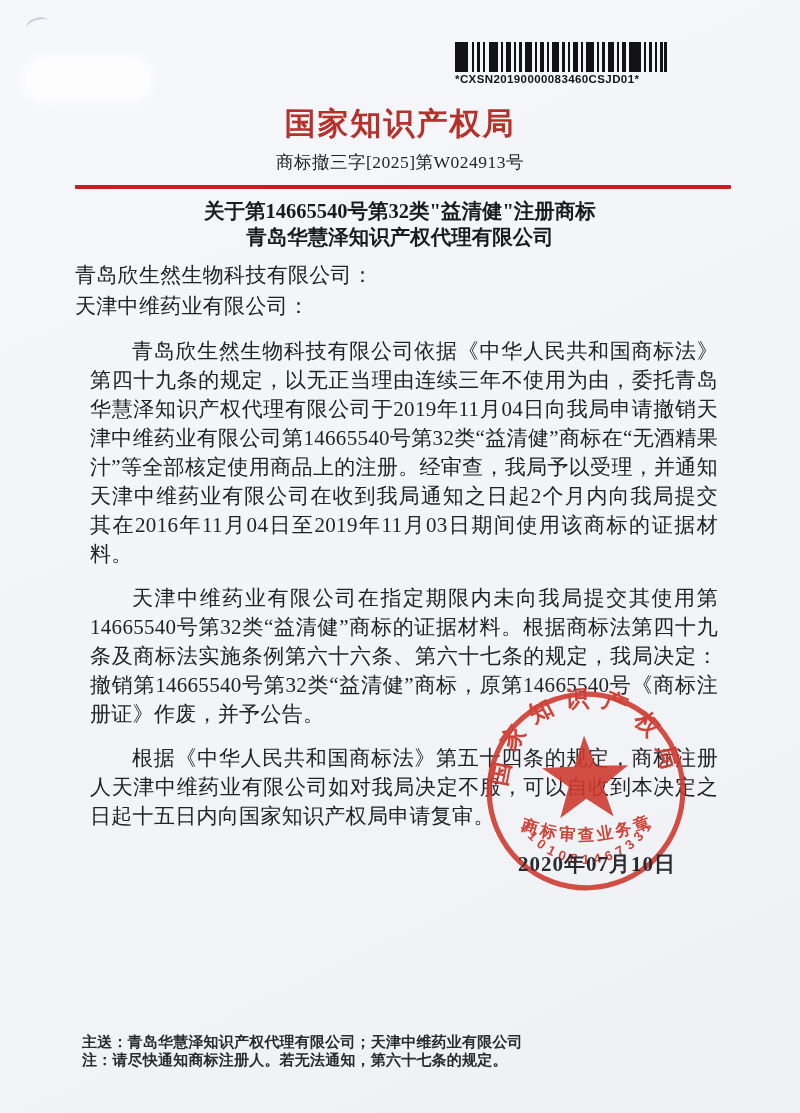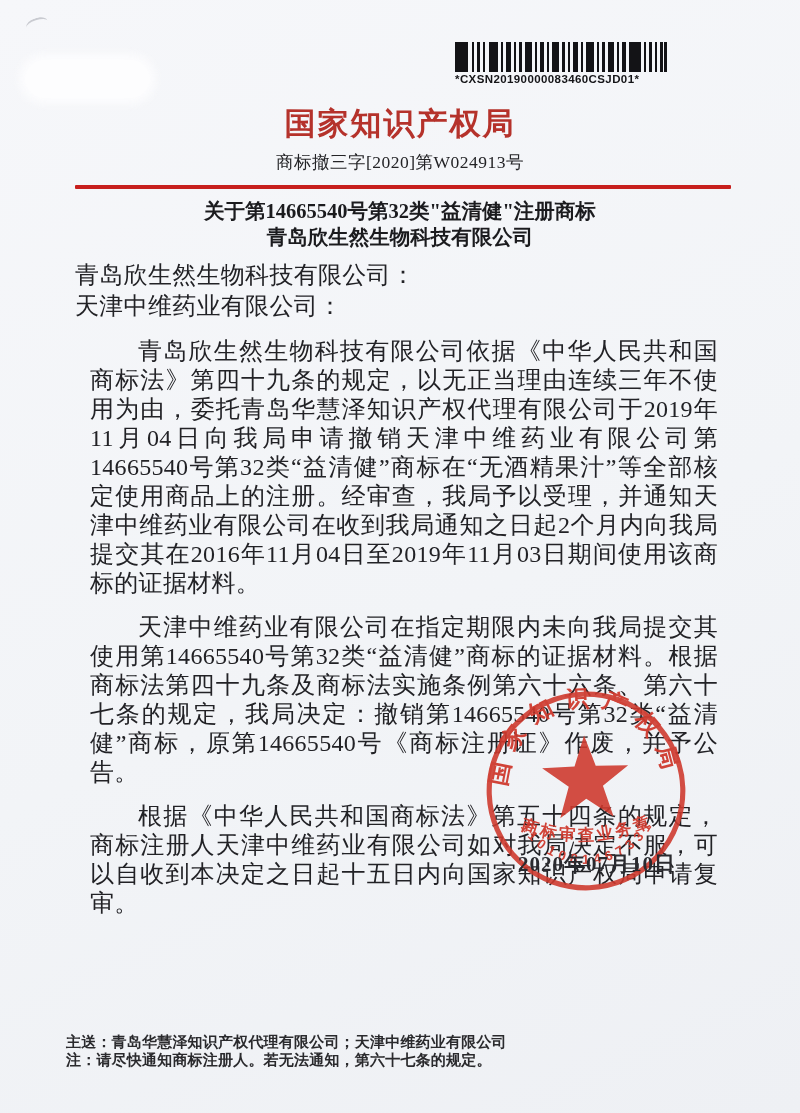--- a/index.html
+++ b/index.html
@@ -41,41 +41,41 @@
     position:absolute; left:75px; top:185px; width:656px; height:4px;
     background:#c71f1d; border-radius:1px;
   }
   .subject {
     position:absolute; left:0; top:198px; width:100%; text-align:center;
     font-size:20.5px; font-weight:700; line-height:26px; color:#1b1b1e;
   }
   
   .letter-body {
     position:absolute; left:75px; top:260px; width:658px;
-    font-size:24px; line-height:29px; letter-spacing:.3px;
+    font-size:21px; line-height:29px; letter-spacing:.3px;
     text-align:justify; color:#222226;
   }
   .addressee { margin:0; line-height:31px; }
   .letter-body p.para { margin:15px; text-indent:2em; }
   
   .seal-wrap {
     position:absolute; left:483px; top:688px; width:206px; height:206px;
     transform:rotate(-2deg); opacity:.94;
   }
   .date-line {
     position:absolute; left:518px; top:850px; z-index:3;
     font-size:21px; font-weight:700; letter-spacing:1px; color:#2a2a2f;
   }
   
   .footer {
     position:absolute; left:66px; top:1034px; width:680px;
     font-size:15px; font-weight:700; line-height:17.5px; color:#2a2a2d;
     letter-spacing:.2px;
   }
-  .footer div { white-space:nowrap; }
+  .footer div { white-space:nowrap;margin-left:16px; }
 </style>
 </head>
 <body>
 
 <div class="page">
 
   <div class="pencil-mark"></div>
   <div class="whiteout"></div>
 
   <div class="barcode-block">
@@ -110,26 +110,26 @@
         <rect x="194" y="0" width="3" height="30"></rect>
           <rect x="200" y="0" width="2" height="30"></rect>
         <rect x="205" y="0" width="3" height="30"></rect>
           <rect x="209" y="0" width="3" height="30"></rect>
       </g>
     </svg>
     <span class="barcode-text">*CXSN20190000083460CSJD01*</span>
   </div>
 
   <div class="agency-title">国家知识产权局</div>
-  <div class="doc-number">商标撤三字[2020]第W024913号</div>
+  <div class="doc-number">商标撤三字[2025]第W024913号</div>
   <div class="red-rule"></div>
 
   <div class="subject">
     <div>关于第14665540号第32类"益清健"注册商标</div>
-    <div>青岛欣生然生物科技有限公司</div>
+    <div>青岛华慧泽知识产权代理有限公司</div>
   </div>
 
   <div class="letter-body">
     <p class="addressee">青岛欣生然生物科技有限公司：</p>
     <p class="addressee">天津中维药业有限公司：</p>
     <p class="para">青岛欣生然生物科技有限公司依据《中华人民共和国商标法》第四十九条的规定，以无正当理由连续三年不使用为由，委托青岛华慧泽知识产权代理有限公司于2019年11月04日向我局申请撤销天津中维药业有限公司第14665540号第32类“益清健”商标在“无酒精果汁”等全部核定使用商品上的注册。经审查，我局予以受理，并通知天津中维药业有限公司在收到我局通知之日起2个月内向我局提交其在2016年11月04日至2019年11月03日期间使用该商标的证据材料。</p>
     <p class="para">天津中维药业有限公司在指定期限内未向我局提交其使用第14665540号第32类“益清健”商标的证据材料。根据商标法第四十九条及商标法实施条例第六十六条、第六十七条的规定，我局决定：撤销第14665540号第32类“益清健”商标，原第14665540号《商标注册证》作废，并予公告。</p>
     <p class="para">根据《中华人民共和国商标法》第五十四条的规定，商标注册人天津中维药业有限公司如对我局决定不服，可以自收到本决定之日起十五日内向国家知识产权局申请复审。</p>
   </div>
 

